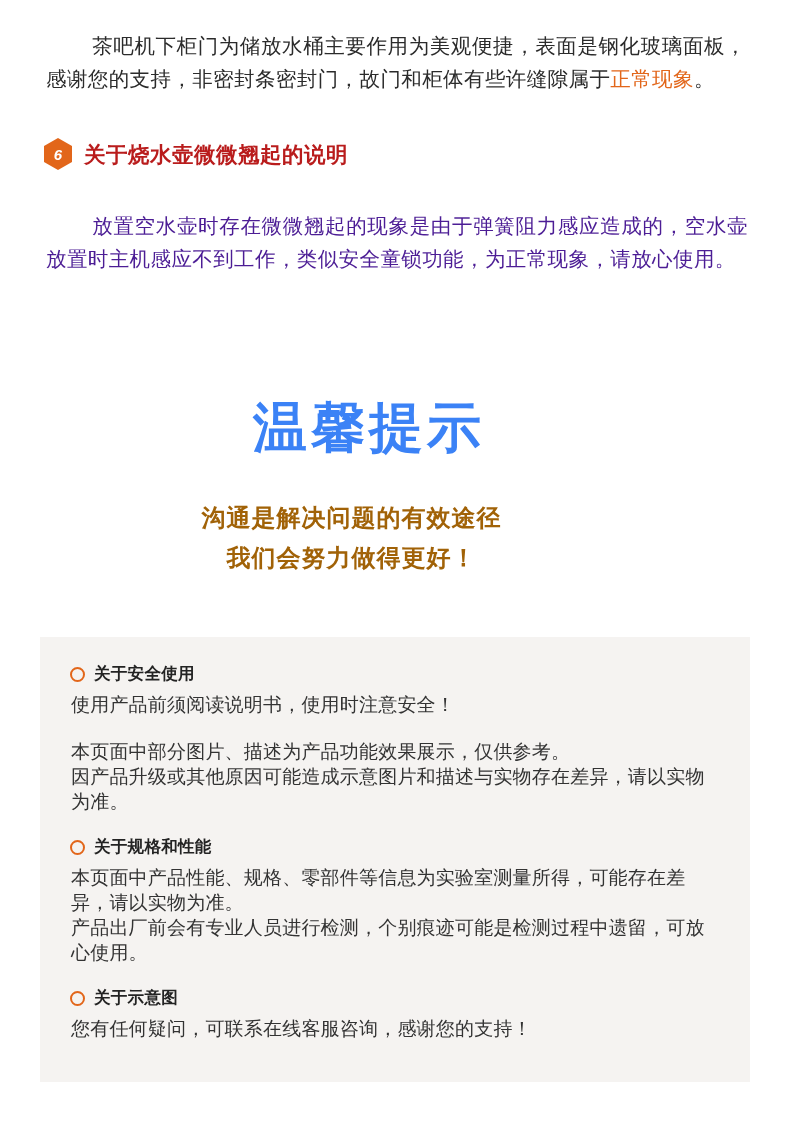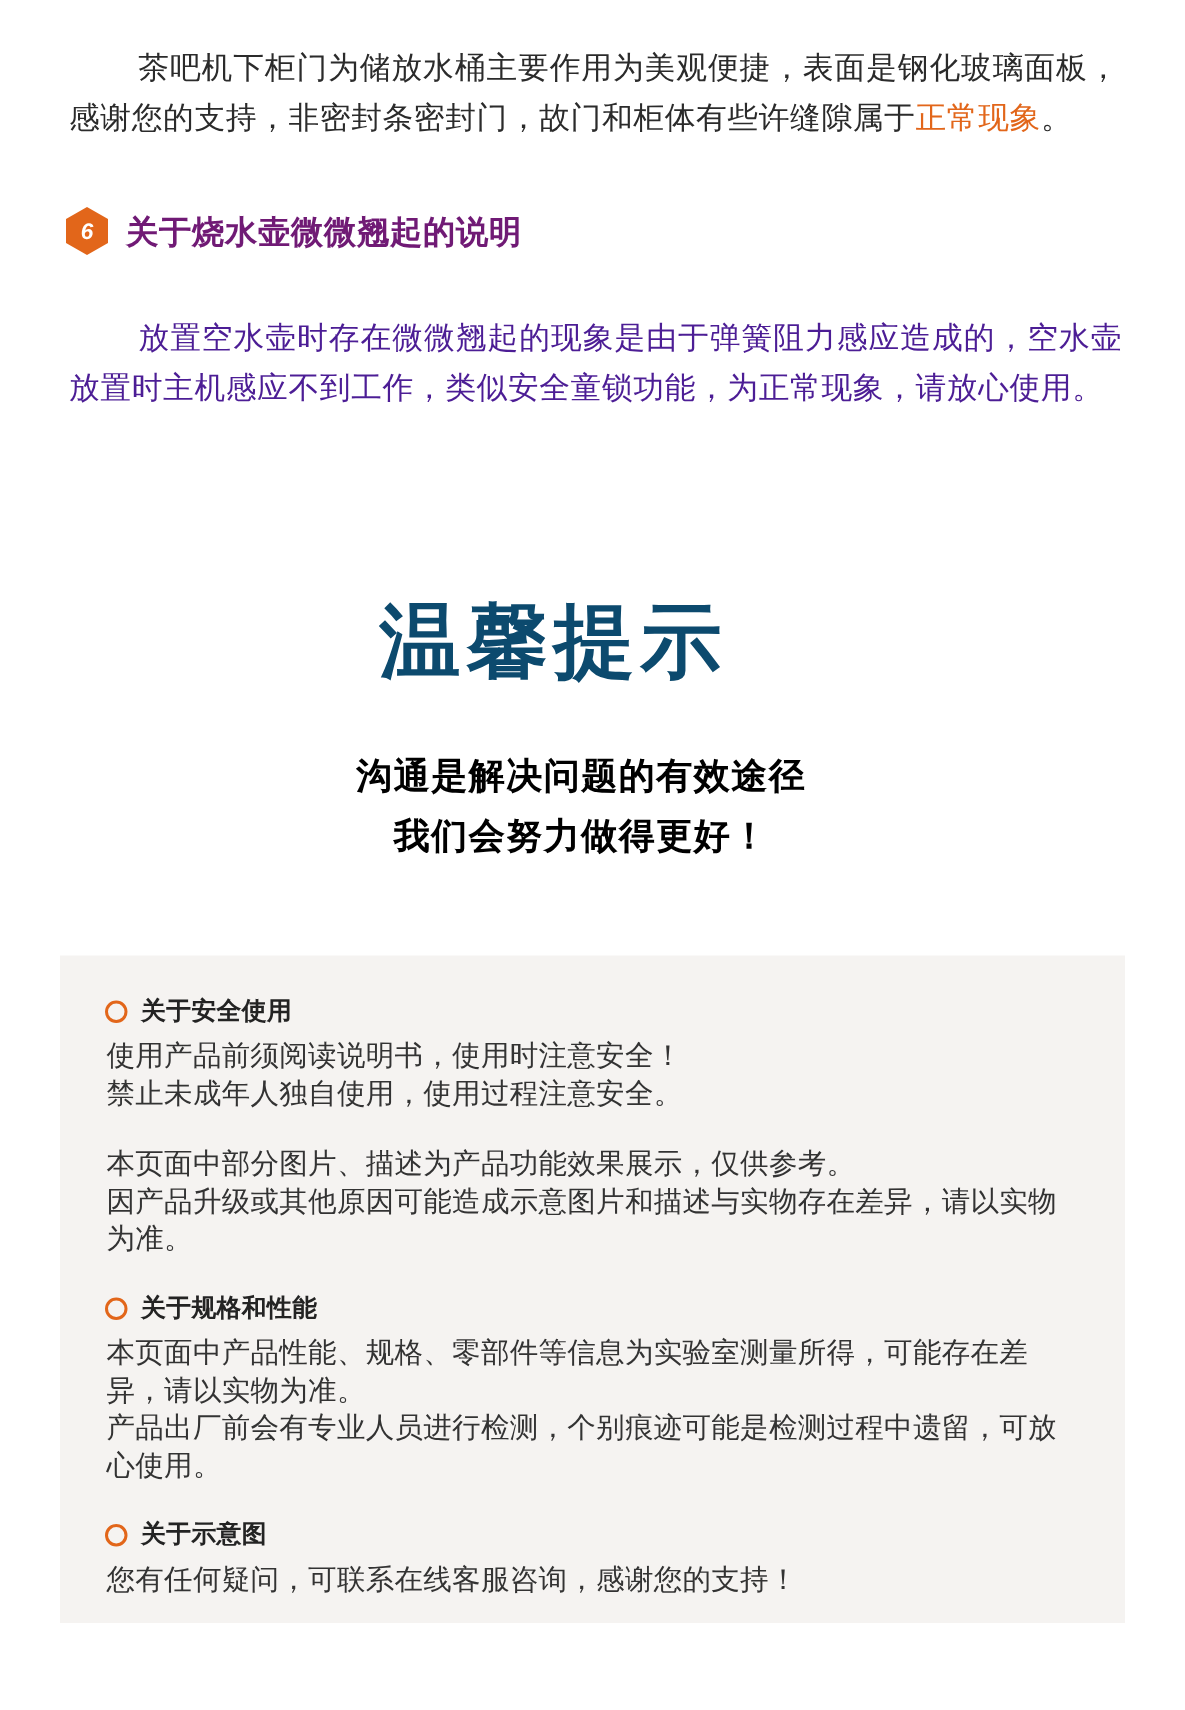--- a/index.html
+++ b/index.html
@@ -70,21 +70,21 @@
     align-items: center;
     justify-content: center;
     color: #ffffff;
     font-size: 15px;
     font-weight: bold;
     font-style: italic;
   }
   .sec-title {
     font-size: 21.5px;
     font-weight: bold;
-    color: #701a75;
+    color: #b91c1c;
     letter-spacing: 0.5px;
   }
 
   
   .body-para {
     position: absolute;
     left: 46px;
     top: 188px;
     width: 702px;
     font-size: 20.5px;
@@ -101,34 +101,33 @@
   
   .banner-title {
     position: absolute;
     left: 0;
     top: 392px;
     width: 738px;
     text-align: center;
     font-size: 54px;
     font-weight: bold;
     letter-spacing: 4px;
-    color: #0c4a6e;
+    color: #3b82f6;
   }
   .banner-sub {
     position: absolute;
     left: 0;
     top: 498px;
     width: 703px;
     text-align: center;
     font-size: 24px;
     font-weight: bold;
     line-height: 40px;
     letter-spacing: 1px;
-    color: #000000;
-    padding-left: 36px;
+    color: #a16207;
   }
 
   
   .notes {
     position: absolute;
     left: 40px;
     top: 637px;
     width: 710px;
     height: 445px;
     background: #f5f3f1;
@@ -194,21 +193,20 @@
   </div>
 
   <div class="notes">
 
     <div class="note-block">
       <div class="note-head">
         <span class="ring"></span>
         <span class="note-title">关于安全使用</span>
       </div>
       <div class="note-line">使用产品前须阅读说明书，使用时注意安全！</div>
-      <div class="note-line">禁止未成年人独自使用，使用过程注意安全。</div>
     </div>
 
     <div class="note-block">
       <div class="note-line">本页面中部分图片、描述为产品功能效果展示，仅供参考。</div>
       <div class="note-line">因产品升级或其他原因可能造成示意图片和描述与实物存在差异，请以实物为准。</div>
     </div>
 
     <div class="note-block">
       <div class="note-head">
         <span class="ring"></span>

